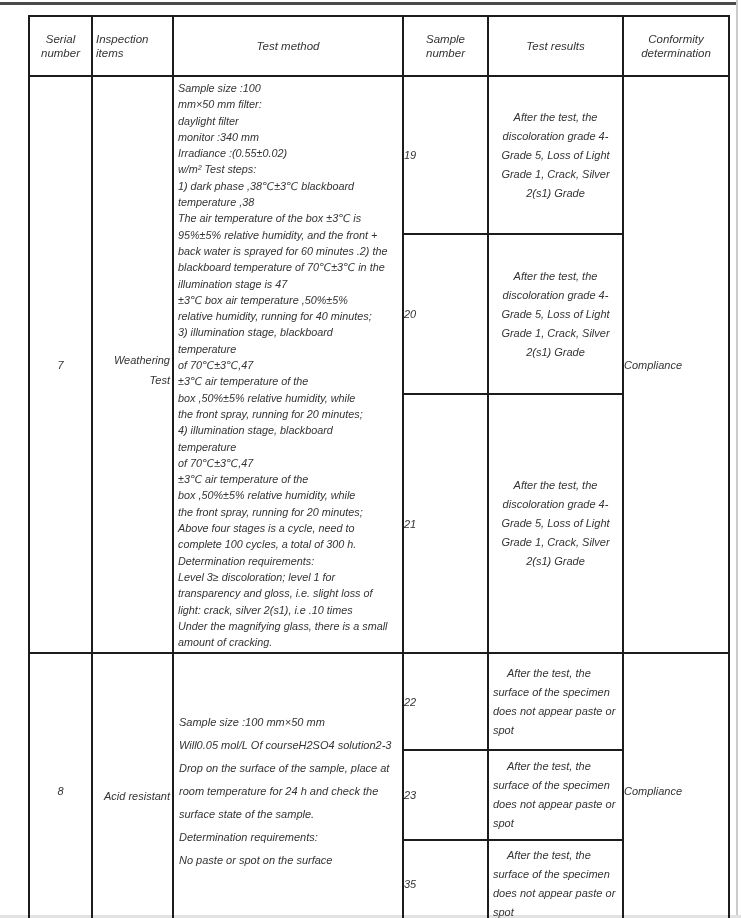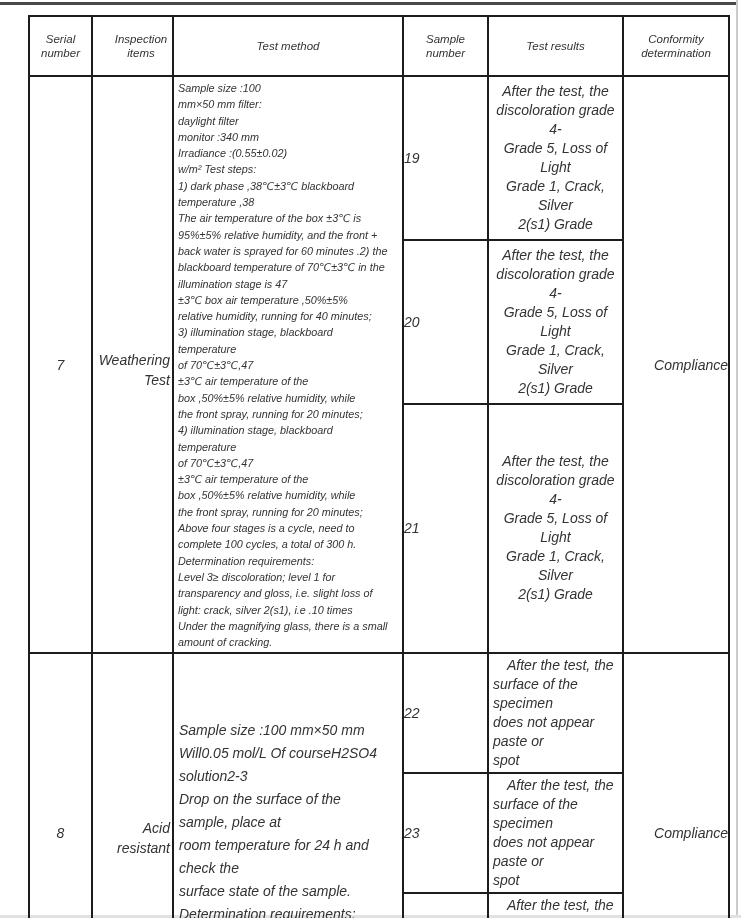--- a/index.html
+++ b/index.html
@@ -28,51 +28,51 @@
   table.report-table {
     position: absolute; left: 28px; top: 15px;
     width: 700px;
     border-collapse: collapse;
     table-layout: fixed;
     font-style: italic;
   }
   .report-table th, .report-table td {
     border: 2px solid #1c1c1c;
     vertical-align: middle;
-    font-size: 14px;
+    font-size: 11px;
     color: #333333;
     overflow: hidden;
   }
   .report-table th {
     font-weight: normal;
     font-size: 11.5px;
     text-align: center;
     line-height: 14px;
   }
-  th.th-inspection { text-align: center; padding-left: 17px; }
+  th.th-inspection { text-align: left; padding-left: 3px; }
 
   td.cell-serial { text-align: center; }
   td.cell-item   { text-align: right; padding: 12px 2px 2px 4px; line-height: 20px; }
   td.cell-method {
     vertical-align: top;
     text-align: left;
     padding: 3px 10px 2px 4px;
     white-space: pre-line;
   }
   td.method-7 { line-height: 16.3px; font-size: 10.8px; }
   td.method-8 { vertical-align: middle; line-height: 23px; padding-left: 5px; }
   td.cell-sample { }
   td.cell-result {
     white-space: pre-line;
     line-height: 19px;
     padding: 2px 3px;
   }
   td.result-7 { text-align: center; }
   td.result-8 { text-align: left; text-indent: 14px; padding-left: 4px; }
-  td.cell-conformity { text-align: right; }
+  td.cell-conformity { text-align: left; }
 </style>
 </head>
 <body>
 
 <div class="page">
 
   <div class="page-top-edge"></div>
   <div class="page-right-edge"></div>
   <div class="page-bottom-edge"></div>
 

